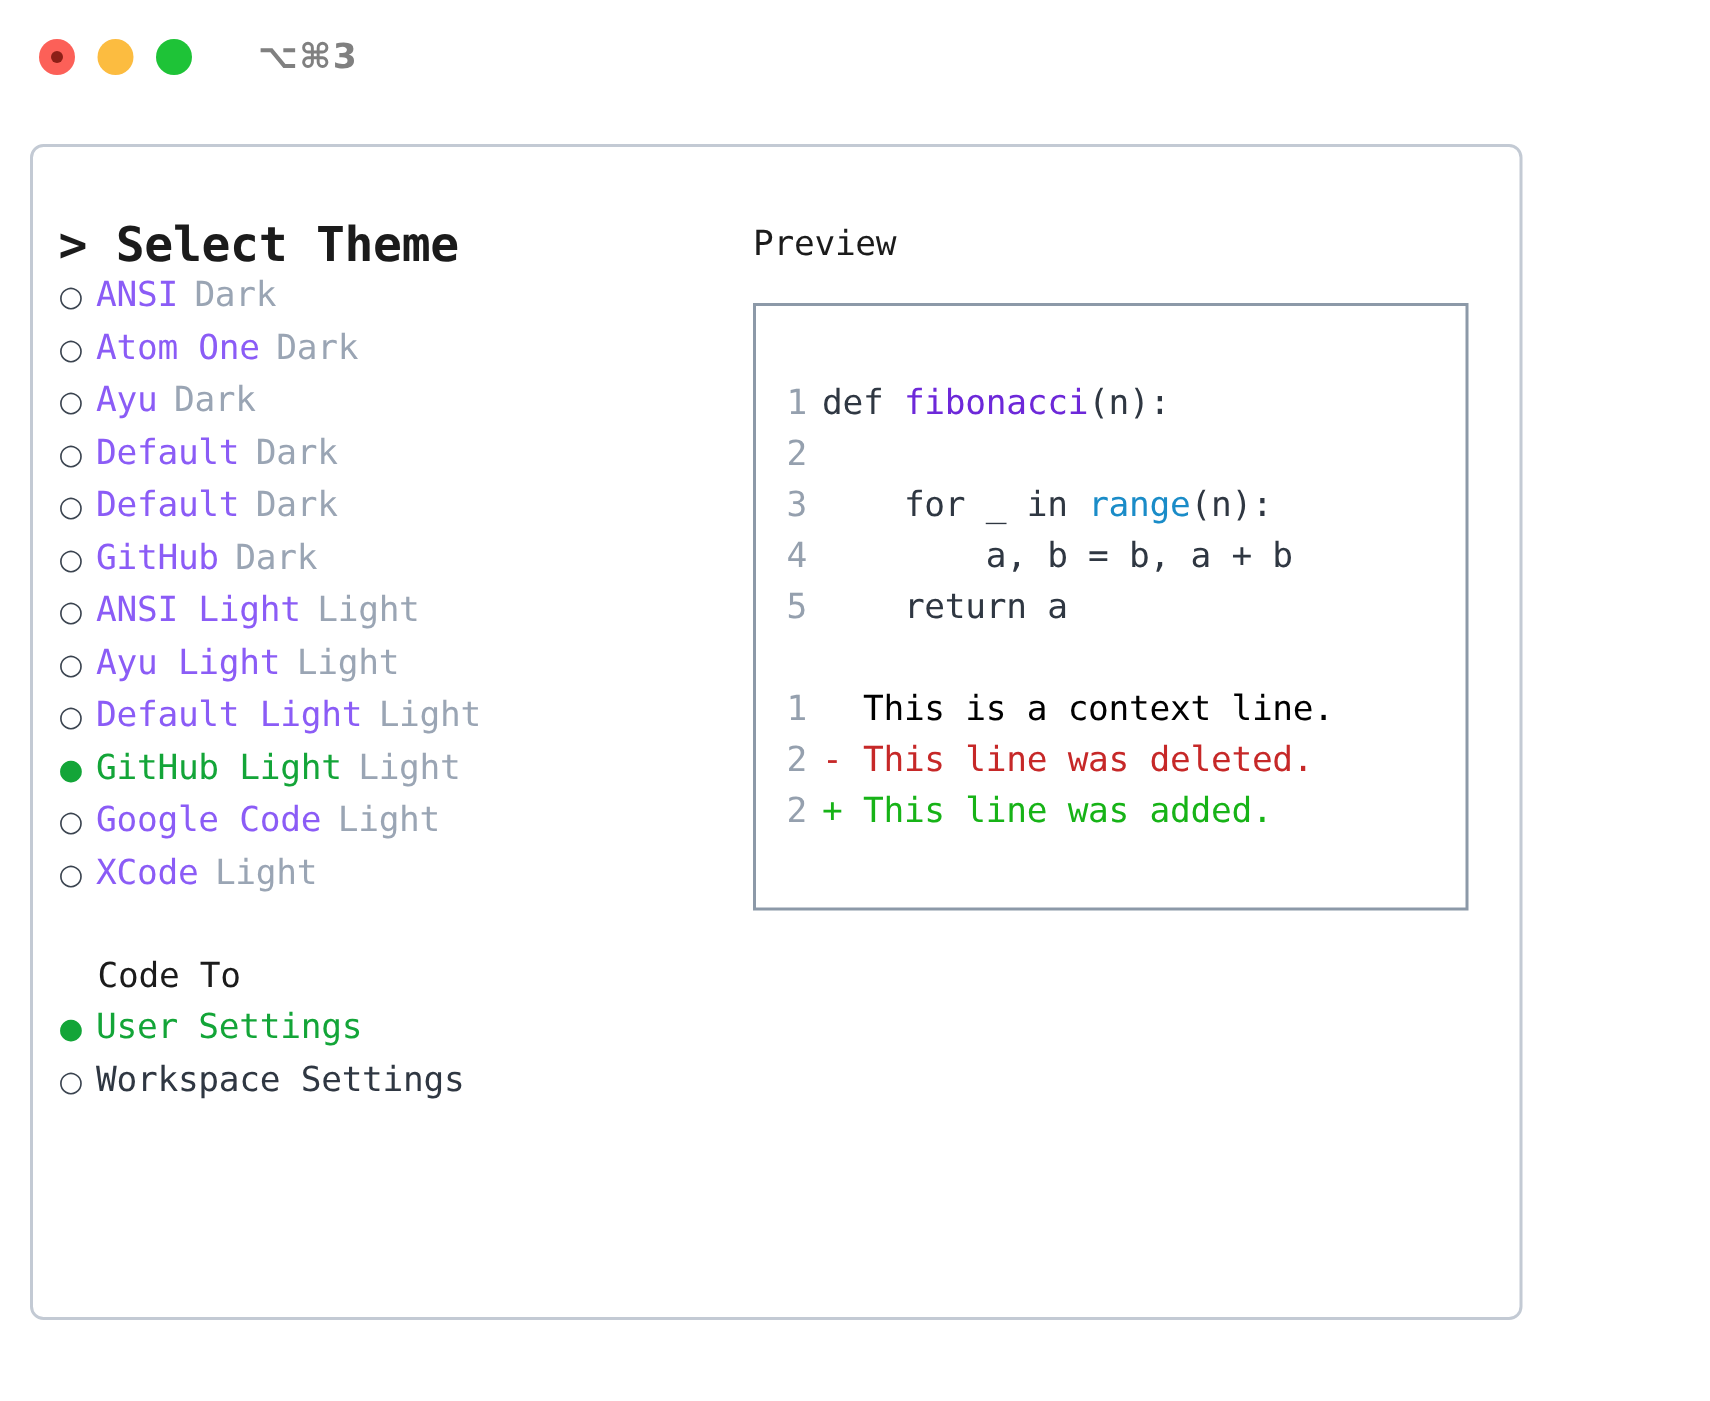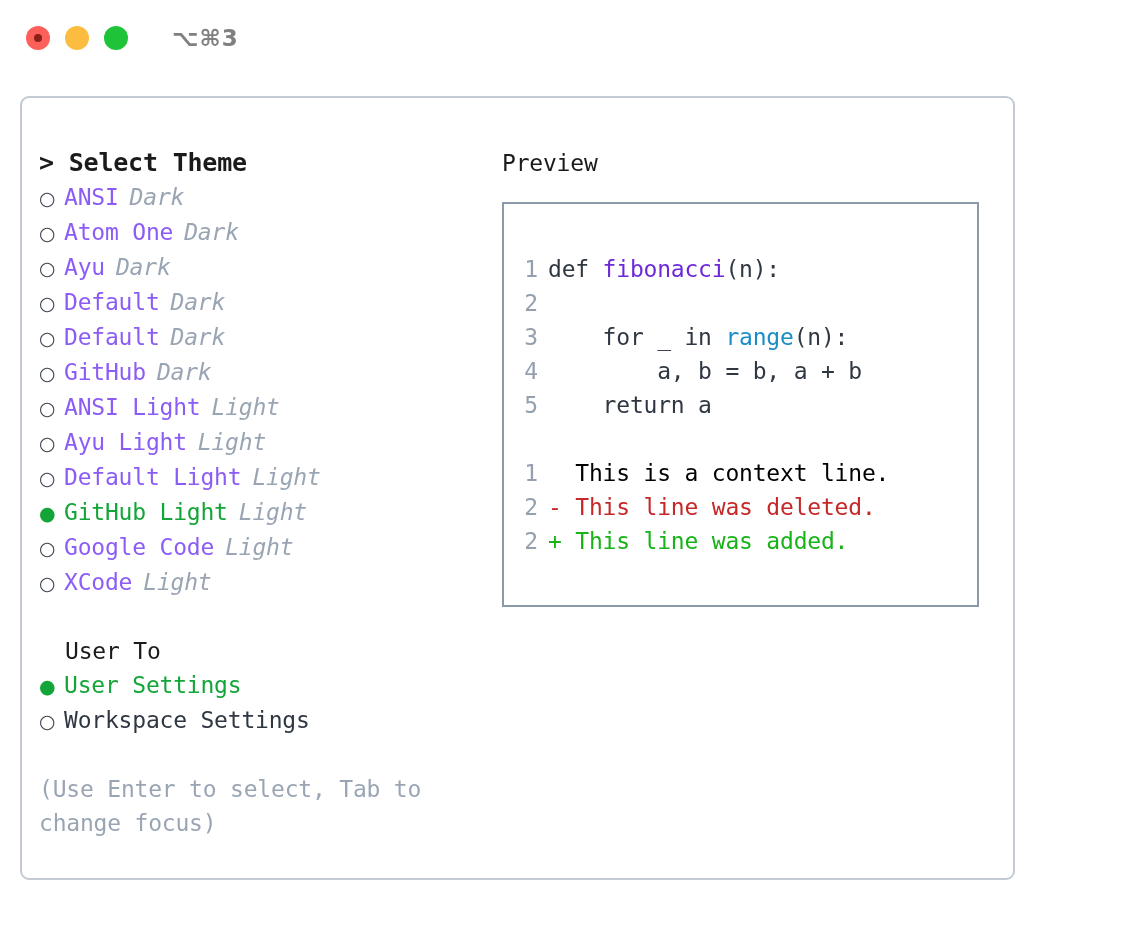--- a/index.html
+++ b/index.html
@@ -98,21 +98,21 @@
     box-sizing: border-box;
   }
   .col-right {
     flex: 1;
     padding: 48px 0 0 0;
     box-sizing: border-box;
   }
 
   
   .heading {
-    font-size: 25px;
+    font-size: 32px;
     font-weight: bold;
     color: #1b1b1b;
     line-height: 34px;
     white-space: pre;
     letter-spacing: -0.2px;
   }
   .theme-list {
     margin-top: 0;
   }
   .theme-row {
@@ -136,21 +136,20 @@
   }
   .theme-name {
     color: #8b5cf6;
   }
   .theme-row.selected .theme-name {
     color: #13a538;
   }
   .theme-tag {
     color: #9aa5b4;
     margin-left: 11px;
-    font-style: italic;
   }
 
   .section-gap { height: 34px; }
 
   .apply-heading {
     font-size: 23px;
     line-height: 34px;
     color: #1b1b1b;
     padding-left: 26px;
     white-space: pre;
@@ -252,28 +251,27 @@
             <div class="theme-row"><span class="bullet">○</span><span class="theme-name">ANSI Light</span><span class="theme-tag">Light</span></div>
             <div class="theme-row"><span class="bullet">○</span><span class="theme-name">Ayu Light</span><span class="theme-tag">Light</span></div>
             <div class="theme-row"><span class="bullet">○</span><span class="theme-name">Default Light</span><span class="theme-tag">Light</span></div>
             <div class="theme-row selected"><span class="bullet sel">●</span><span class="theme-name">GitHub Light</span><span class="theme-tag">Light</span></div>
             <div class="theme-row"><span class="bullet">○</span><span class="theme-name">Google Code</span><span class="theme-tag">Light</span></div>
             <div class="theme-row"><span class="bullet">○</span><span class="theme-name">XCode</span><span class="theme-tag">Light</span></div>
           </div>
 
         <div class="section-gap"></div>
 
-        <div class="apply-heading">User To</div>
+        <div class="apply-heading">Code To</div>
 
         <div id="apply-list">
             <div class="apply-row selected"><span class="bullet sel">●</span><span class="opt-label">User Settings</span></div>
             <div class="apply-row"><span class="bullet">○</span><span class="opt-label">Workspace Settings</span></div>
           </div>
 
-        <div class="hint">(Use Enter to select, Tab to change focus)</div>
       </div>
 
       <div class="col-right">
         <div class="preview-title">Preview</div>
 
         <div class="preview-box">
           <div id="code-block">
               <div class="code-line"><span class="lineno">1</span><span class="code-text"><span class="">def </span><span class="tok-fn">fibonacci</span><span class="">(n):</span></span></div>
               <div class="code-line"><span class="lineno">2</span></div>
               <div class="code-line"><span class="lineno">3</span><span class="code-text"><span class="">    for _ in </span><span class="tok-call">range</span><span class="">(n):</span></span></div>

